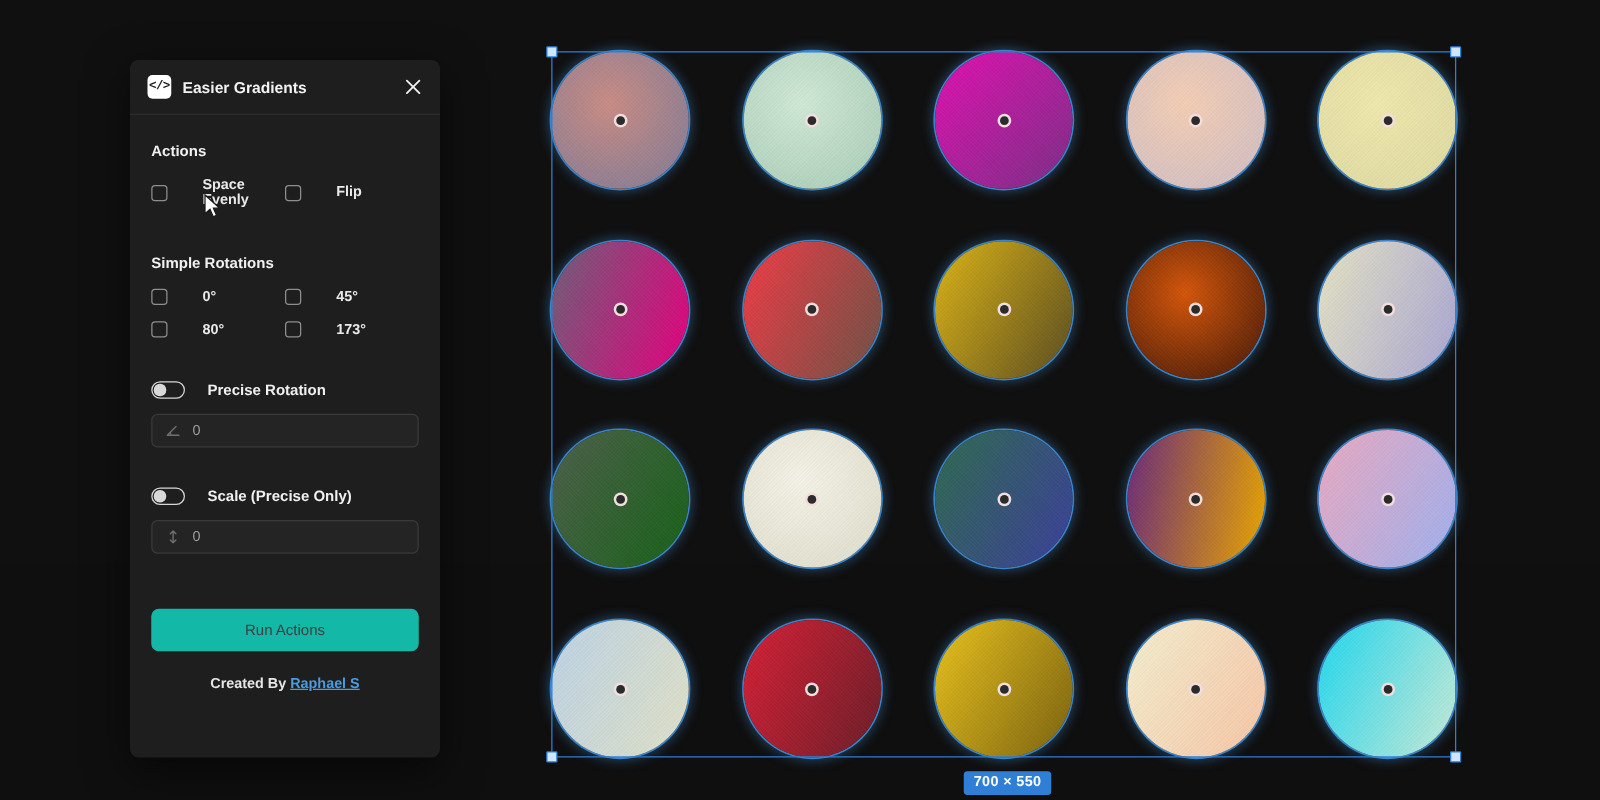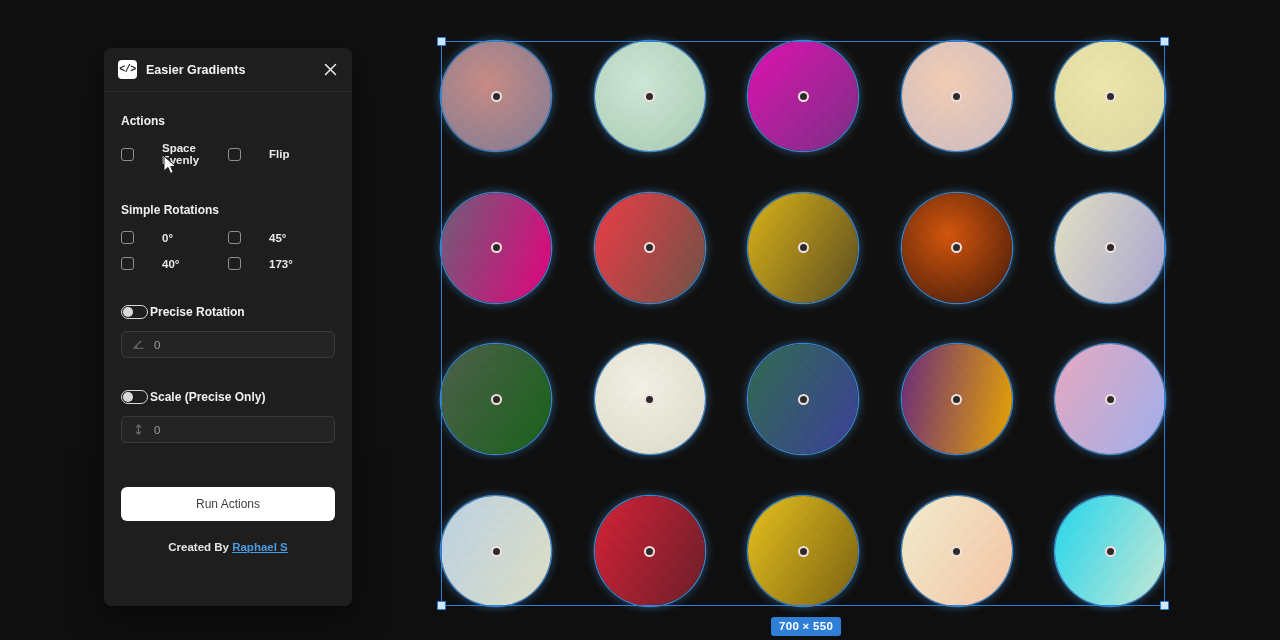--- a/index.html
+++ b/index.html
@@ -108,21 +108,21 @@
   .chk-box {
     width: 13px; height: 13px; border-radius: 3px;
     border: 1.4px solid #8e8e8e; background: transparent;
     flex: 0 0 auto; cursor: pointer;
   }
   .chk-label { color: #e9e9e9; font-size: 11.5px; font-weight: 600; margin-left: 20px; }
 
   .spacer-lg { height: 16px; }
   .spacer-md { height: 10px; }
 
-  .toggle-row { display: flex; align-items: center; gap: 2px; margin: 6px 0 12px; }
+  .toggle-row { display: flex; align-items: center; gap: 18px; margin: 6px 0 12px; }
   .toggle {
     width: 27px; height: 14px; border-radius: 8px;
     background: #1e1e1e; border: 1.6px solid #d8d8d8;
     position: relative; flex: 0 0 auto; cursor: pointer;
   }
   .toggle .knob {
     position: absolute; left: 1px; top: 1px;
     width: 9.5px; height: 9.5px; border-radius: 50%;
     background: #d8d8d8;
   }
@@ -133,21 +133,21 @@
     background: #242424;
     display: flex; align-items: center; gap: 9px;
     padding: 0 10px;
   }
   .field .f-icon { width: 13px; height: 13px; flex: 0 0 auto; opacity: .62; }
   .field .f-val { color: #9d9d9d; font-size: 11.5px; }
 
   .run-btn {
     margin: 44px 0 0;
     height: 34px; border-radius: 6px;
-    background: #ffffff; color: #3f3f3f;
+    background: #14b8a6; color: #3f3f3f;
     display: flex; align-items: center; justify-content: center;
     font-size: 12px; font-weight: 500; cursor: pointer;
   }
   .credit {
     margin-top: 20px; text-align: center;
     color: #e6e6e6; font-size: 11.5px; font-weight: 700;
   }
   .credit a { color: #4a9bdf; }
 
   
@@ -291,21 +291,21 @@
         </div>
         <div class="chk-col">
           <div class="chk-box"></div>
           <div class="chk-label">45°</div>
         </div>
       </div>
 
       <div class="chk-row">
         <div class="chk-col">
           <div class="chk-box"></div>
-          <div class="chk-label">40°</div>
+          <div class="chk-label">80°</div>
         </div>
         <div class="chk-col">
           <div class="chk-box"></div>
           <div class="chk-label">173°</div>
         </div>
       </div>
 
       <div class="spacer-lg"></div>
 
       <div class="toggle-row">

